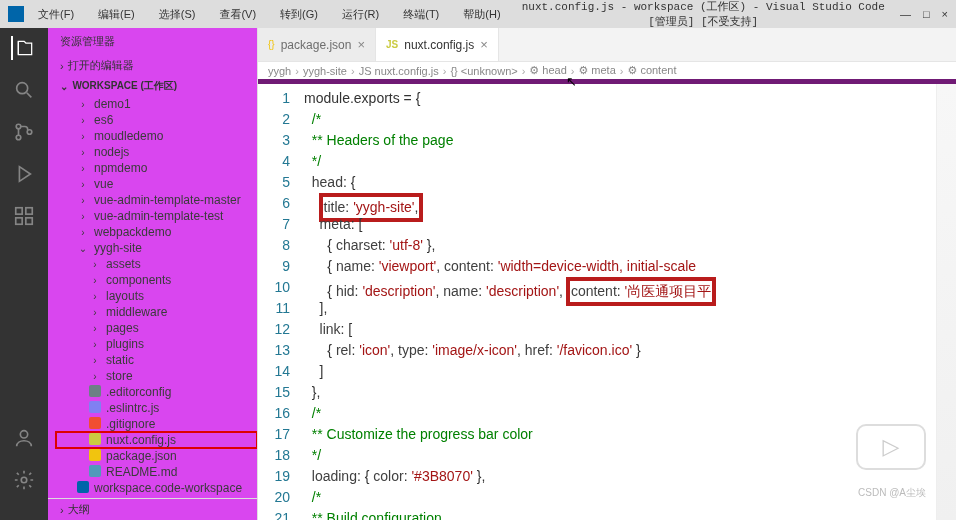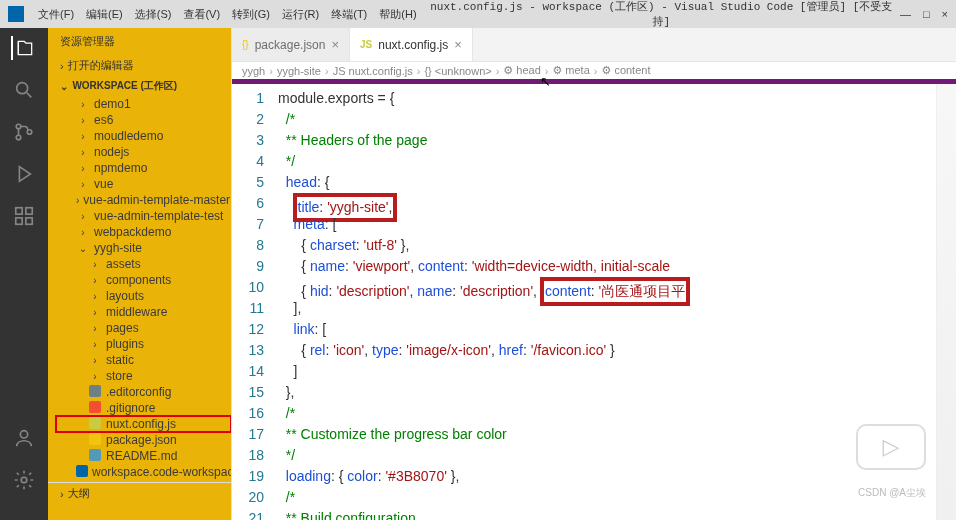--- a/index.html
+++ b/index.html
@@ -1,28 +1,28 @@
 <!DOCTYPE html>
 <html><head>
 <meta charset="utf-8">
 <style>
 * { margin: 0; padding: 0; box-sizing: border-box; font-family: "Segoe UI", "Microsoft YaHei", sans-serif; }
 body { width: 956px; height: 520px; background: #fff; overflow: hidden; position: relative; }
 .titlebar { height: 28px; background: #ddd; display: flex; align-items: center; padding: 0 8px; gap: 4px; font-size: 11px; color: #333; }
 .titlebar .vsc-logo { width: 16px; height: 16px; background: #0065A9; margin-right: 4px; }
-.titlebar .menus { display: flex; gap: 0; }
+.titlebar .menus { display: flex; gap: 12px; }
 .titlebar .menus span { padding: 2px 6px; cursor: default; }
 .titlebar .title { flex: 1; text-align: center; font-size: 11px; color: #333; font-family: Liberation Mono, monospace; }
 .titlebar .winbtns { display: flex; gap: 12px; font-size: 11px; }
 .main { display: flex; height: calc(100% - 28px); }
 .activitybar { width: 48px; background: #333; display: flex; flex-direction: column; align-items: center; padding-top: 8px; gap: 18px; }
 .activitybar .ab-icon { width: 24px; height: 24px; color: #858585; display: flex; align-items: center; justify-content: center; }
 .activitybar .ab-icon.active { color: #fff; border-left: 2px solid #fff; margin-left: -2px; padding-left: 2px; }
 .activitybar .spacer { flex: 1; }
-.sidebar { width: 184px; background: #eab308; border-right: 1px solid #e0e0e0; font-size: 12px; color: #333; overflow: hidden; }
+.sidebar { width: 210px; background: #d946ef; border-right: 1px solid #e0e0e0; font-size: 12px; color: #333; overflow: hidden; }
 .sidebar .sb-title { padding: 6px 12px; font-size: 11px; }
 .sidebar .sb-section { padding: 3px 12px; font-size: 11px; display: flex; align-items: center; gap: 4px; }
 .sidebar .sb-section.bold { font-weight: bold; font-size: 10px; }
 .tree { padding-left: 8px; }
 .tree-item { display: flex; align-items: center; padding: 1px 4px 1px 20px; font-size: 12px; color: #3b3b3b; gap: 4px; white-space: nowrap; cursor: default; }
 .tree-item.level1 { padding-left: 32px; }
 .tree-item .ico { width: 14px; display: inline-block; text-align: center; font-size: 10px; }
 .tree-item .fi { width: 12px; height: 12px; border-radius: 2px; display: inline-block; }
 .highlight-red { outline: 2px solid #d00; outline-offset: -1px; }
 .editor { flex: 1; display: flex; flex-direction: column; background: #fff; position: relative; }
@@ -32,21 +32,21 @@
 .tab .close { font-size: 13px; color: #888; }
 .tab .fi-js { color: #cbcb41; font-weight: bold; font-size: 10px; }
 .tab .fi-json { color: #f1c40f; font-size: 10px; }
 .breadcrumb { height: 22px; display: flex; align-items: center; padding: 0 10px; font-size: 11px; color: #888; gap: 4px; border-bottom: 5px solid #701a75; }
 .breadcrumb .sep { color: #aaa; }
 .code-area { flex: 1; display: flex; font-family: Consolas, monospace; font-size: 14px; line-height: 21px; overflow: hidden; position: relative; }
 .gutter { width: 46px; text-align: right; color: #237893; padding-right: 14px; padding-top: 4px; user-select: none; }
 .gutter div { height: 21px; }
 .codelines { flex: 1; padding-top: 4px; white-space: pre; color: #333; }
 .codelines div { height: 21px; }
-.tk-p { color: #1d4ed8; text-align: center; }
+.tk-p { color: #404040; text-align: center; }
 .tk-s { color: #a31515; }
 .tk-c { color: #008000; }
 .tk-d { color: #333; }
 .red-box { border: 4px solid #b91c1c; display: inline-block; padding: 0 1px; margin: 0 -1px; }
 .minimap { position: absolute; right: 0; top: 0; width: 20px; height: 100%; background: linear-gradient(#f7f7f7,#f0f0f0); border-left: 1px solid #eee; }
 .cursor-img { position: absolute; left: 308px; top: 46px; font-size: 13px; color: #000; }
 .watermark { position: absolute; right: 30px; bottom: 20px; font-size: 10px; color: #bbb; }
 .play-overlay { position: absolute; right: 30px; bottom: 50px; width: 70px; height: 46px; border: 2px solid #ddd; border-radius: 10px; display: flex; align-items: center; justify-content: center; color: #ccc; font-size: 22px; background: rgba(255,255,255,0.6); }
 svg { display: block; }
 </style>
@@ -203,20 +203,24 @@
           <span class="ico">›</span>
           <span>static</span>
         </div>
         <div class="tree-item level1">
           <span class="ico">›</span>
           <span>store</span>
         </div>
         <div class="tree-item level1">
           <span class="ico"><span class="fi" style="background: rgb(109, 128, 134);"></span></span>
           <span>.editorconfig</span>
+        </div>
+        <div class="tree-item level1">
+          <span class="ico"><span class="fi" style="background: rgb(128, 128, 242);"></span></span>
+          <span>.eslintrc.js</span>
         </div>
         <div class="tree-item level1">
           <span class="ico"><span class="fi" style="background: rgb(241, 78, 50);"></span></span>
           <span>.gitignore</span>
         </div>
         <div class="tree-item level1 highlight-red">
           <span class="ico"><span class="fi" style="background: rgb(203, 203, 65);"></span></span>
           <span>nuxt.config.js</span>
         </div>
         <div class="tree-item level1">

